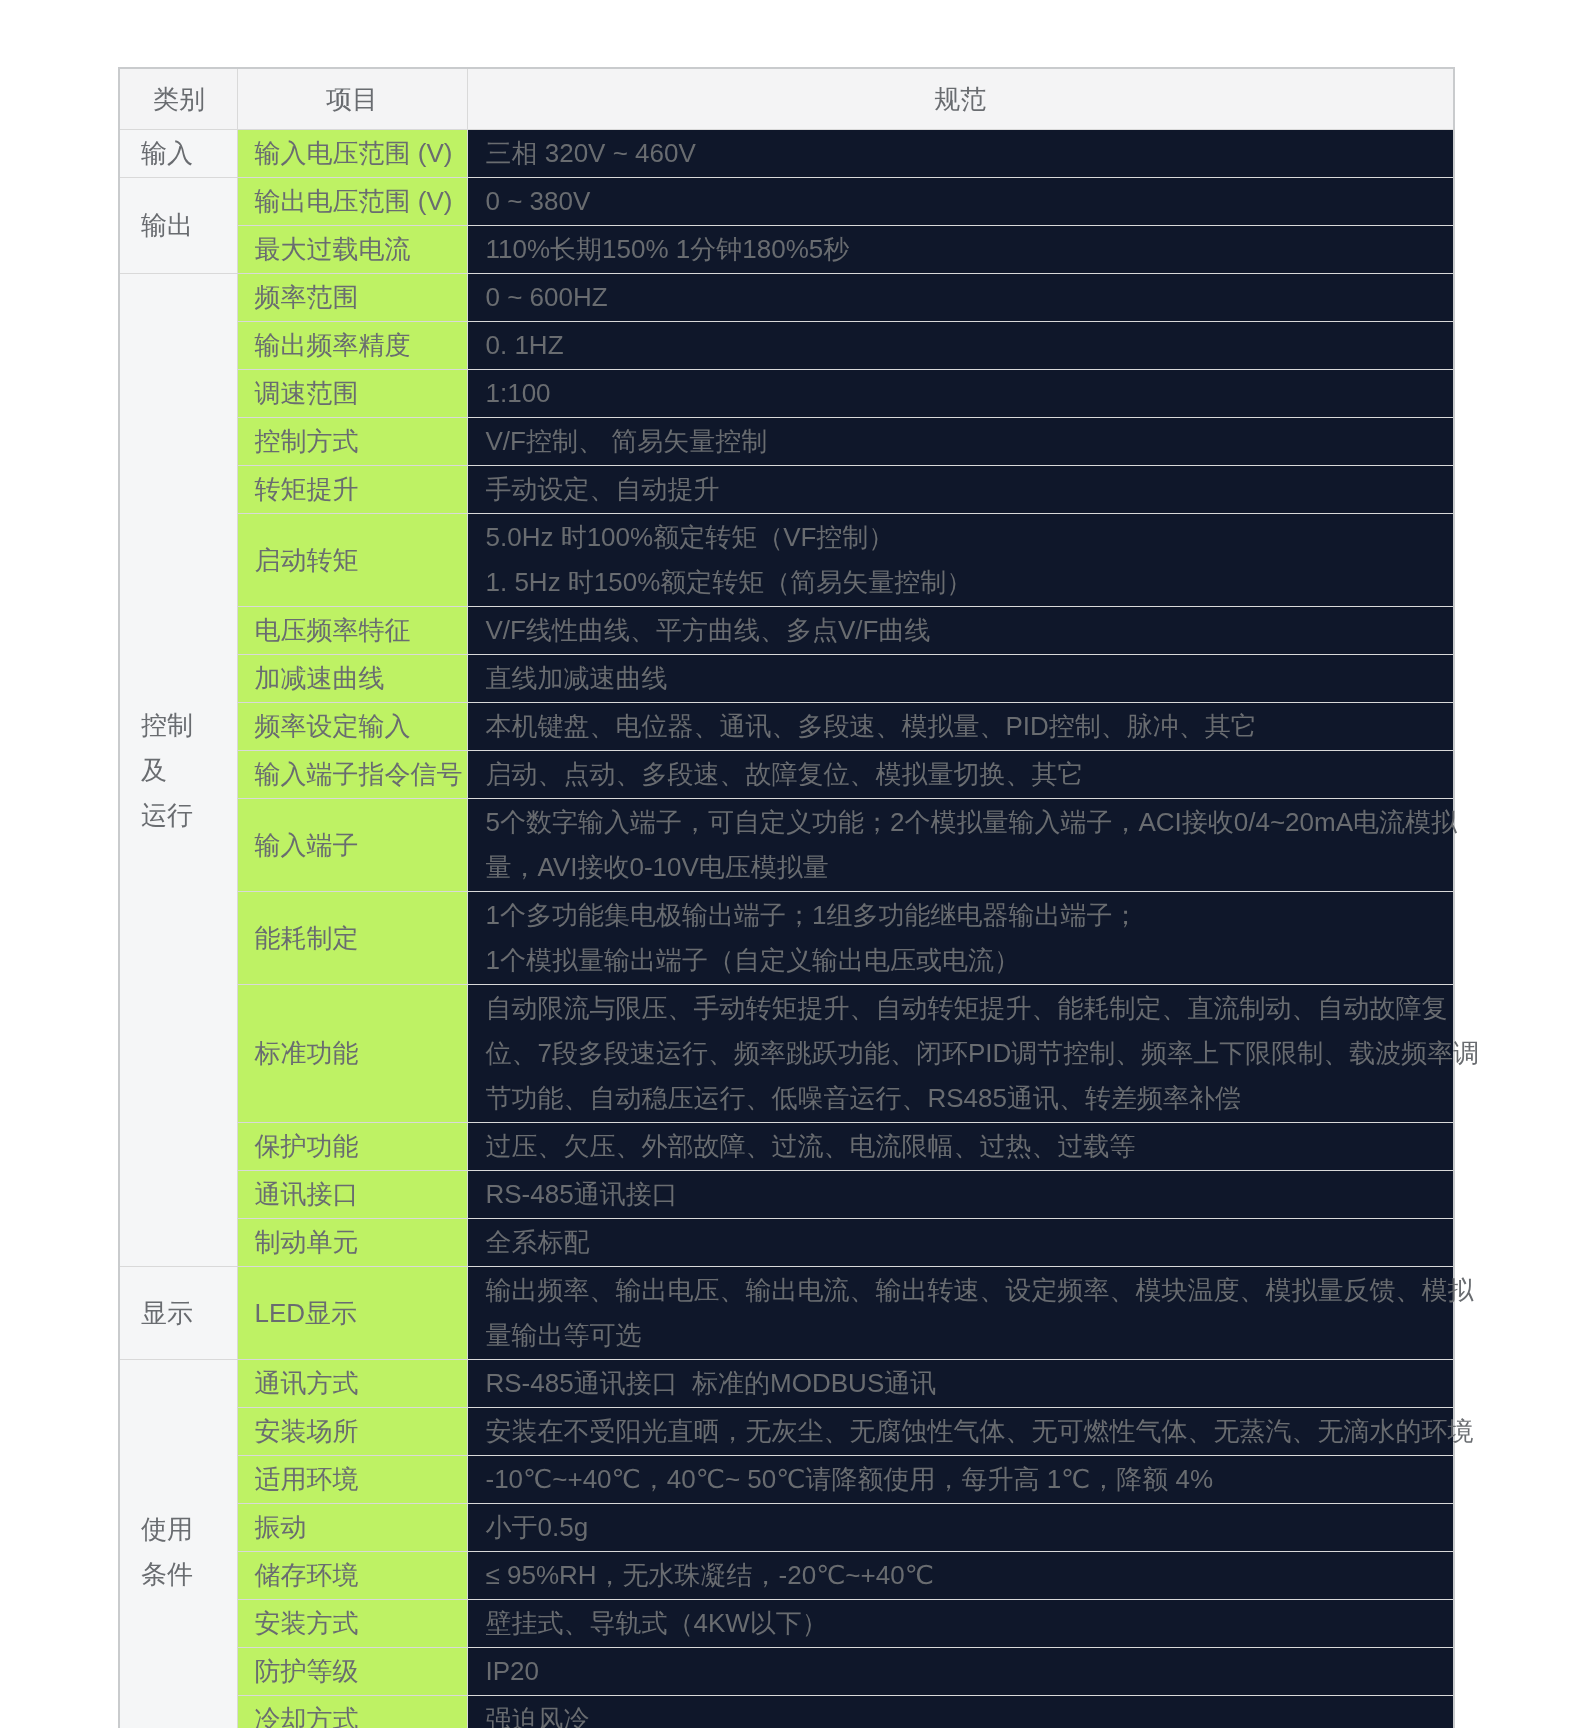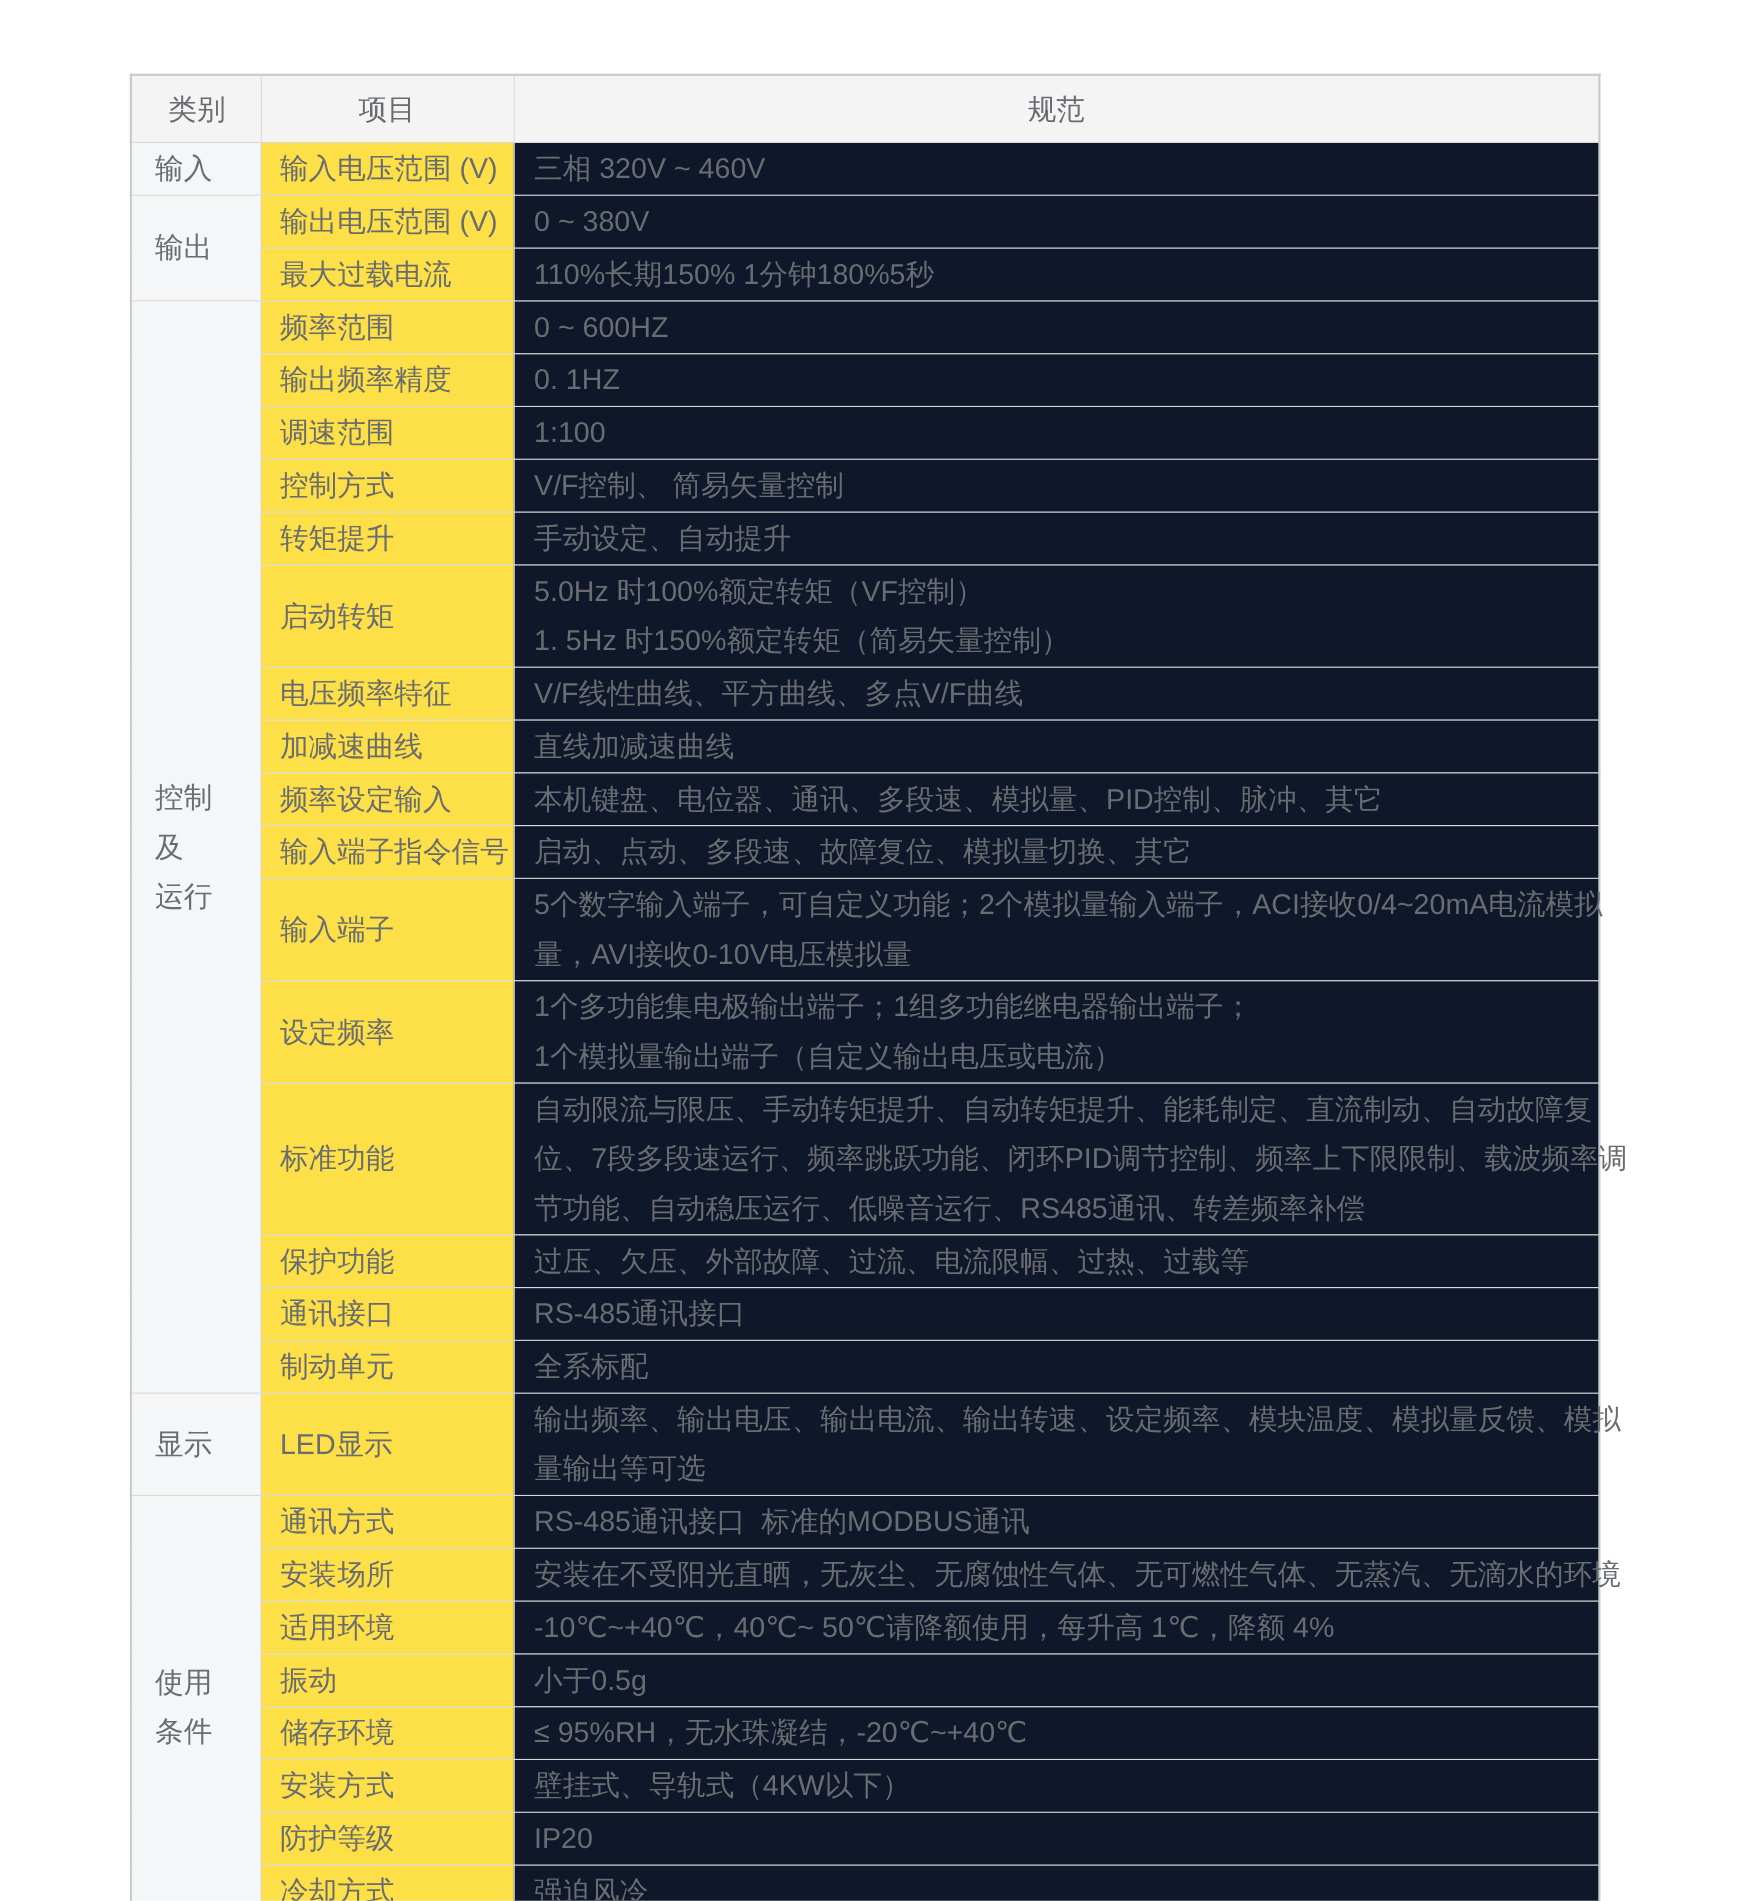--- a/index.html
+++ b/index.html
@@ -46,21 +46,21 @@
   }
   td.cat-cell {
     background: #f5f6f7;
     text-align: left;
     padding-left: 21px;
   }
   .cat-line {
     line-height: 45px;
   }
   td.item-cell {
-    background: #fde047;
+    background: #bef264;
     padding-left: 17px;
     text-align: left;
   }
   td.spec-cell {
     background: #0f172a;
     padding-left: 18px;
     text-align: left;
   }
   .spec-line {
     line-height: 45px;
@@ -176,21 +176,21 @@
           </td>
         </tr>
         <tr style="height: 90px;">
           <td class="item-cell">输入端子</td>
           <td class="spec-cell">
             <div class="spec-line">5个数字输入端子，可自定义功能；2个模拟量输入端子，ACI接收0/4~20mA电流模拟</div>
             <div class="spec-line">量，AVI接收0-10V电压模拟量</div>
           </td>
         </tr>
         <tr style="height: 90px;">
-          <td class="item-cell">设定频率</td>
+          <td class="item-cell">能耗制定</td>
           <td class="spec-cell">
             <div class="spec-line">1个多功能集电极输出端子；1组多功能继电器输出端子；</div>
             <div class="spec-line">1个模拟量输出端子（自定义输出电压或电流）</div>
           </td>
         </tr>
         <tr style="height: 135px;">
           <td class="item-cell">标准功能</td>
           <td class="spec-cell">
             <div class="spec-line">自动限流与限压、手动转矩提升、自动转矩提升、能耗制定、直流制动、自动故障复</div>
             <div class="spec-line">位、7段多段速运行、频率跳跃功能、闭环PID调节控制、频率上下限限制、载波频率调</div>

